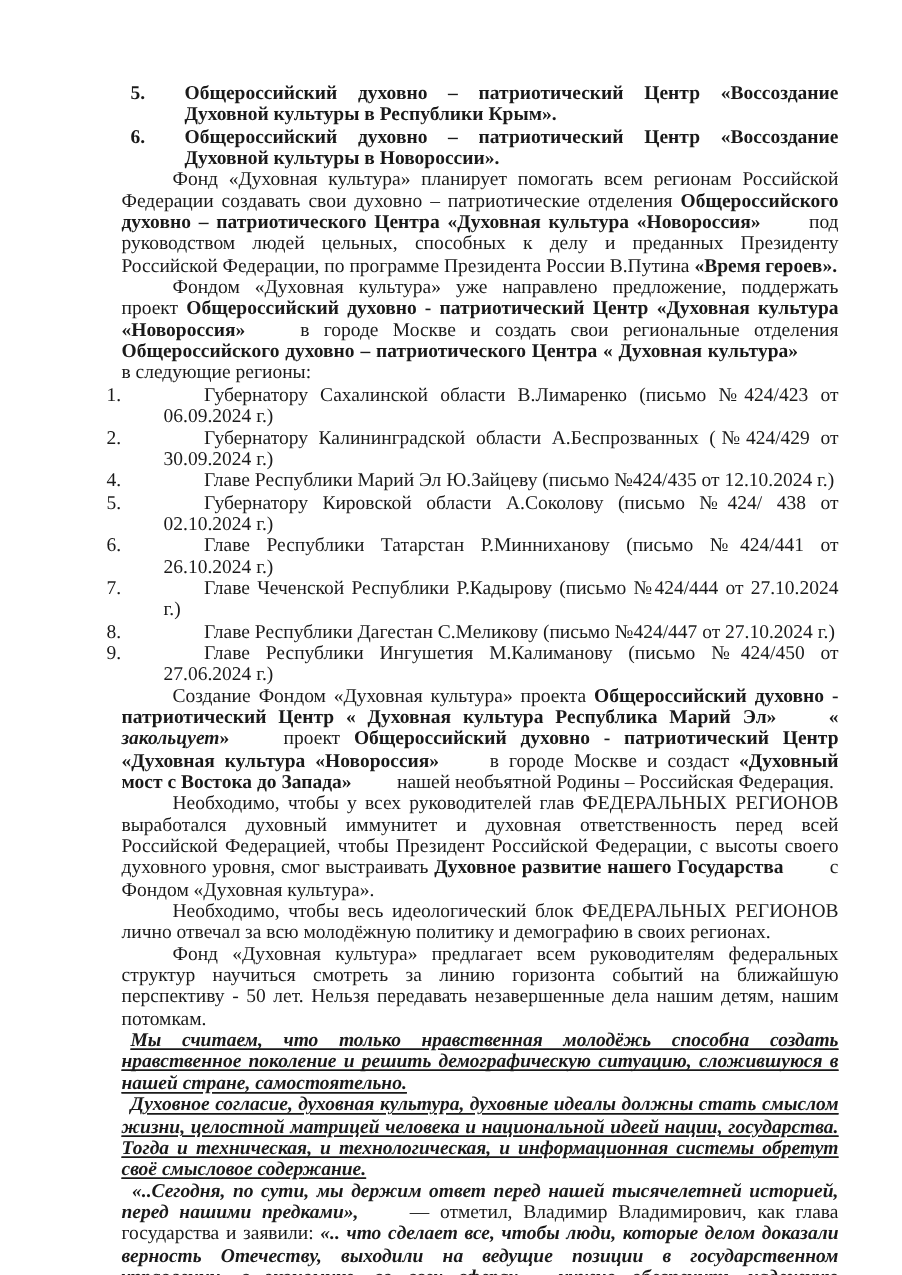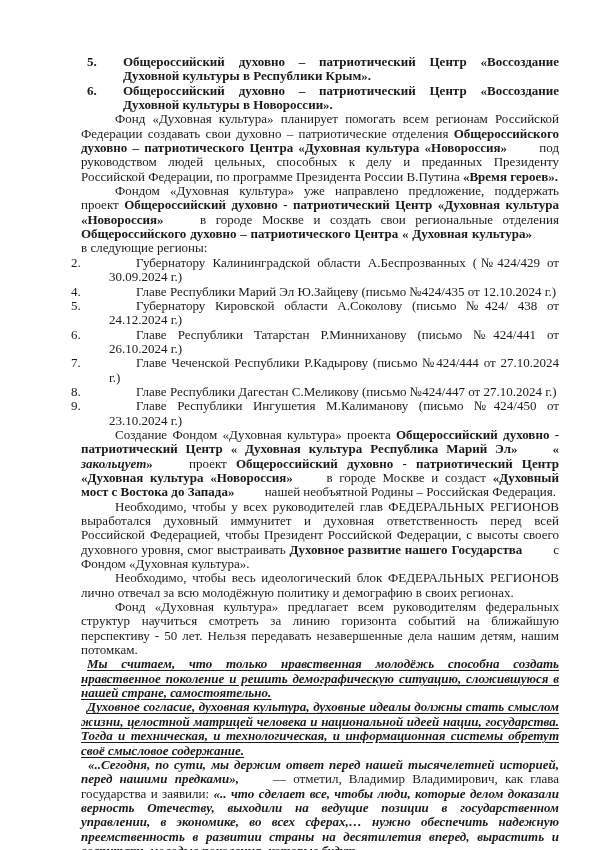--- a/index.html
+++ b/index.html
@@ -56,27 +56,28 @@
 </style>
 </head>
 <body>
 
 <div class="page">
   <div class="content" style="color: rgb(26, 26, 26);">
       <div class="para toplist"><span class="num">5.</span><span class="s-b">Общероссийский духовно – патриотический Центр «Воссоздание Духовной культуры в Республики Крым».</span></div>
       <div class="para toplist"><span class="num">6.</span><span class="s-b">Общероссийский духовно – патриотический  Центр «Воссоздание Духовной культуры в Новороссии».</span></div>
       <div class="para body"><span class="s-r">Фонд «Духовная культура» планирует помогать всем регионам Российской Федерации создавать свои духовно – патриотические отделения </span><span class="s-b">Общероссийского духовно – патриотического Центра «Духовная культура «Новороссия»</span><span class="s-r"> под руководством людей цельных, способных к делу и преданных Президенту Российской Федерации, по программе Президента России В.Путина </span><span class="s-b">«Время героев».</span></div>
       <div class="para body"><span class="s-r">Фондом «Духовная культура» уже направлено предложение, поддержать проект </span><span class="s-b">Общероссийский духовно - патриотический Центр «Духовная культура «Новороссия»</span><span class="s-r"> в городе Москве и создать свои региональные отделения </span><span class="s-b">Общероссийского духовно – патриотического Центра « Духовная культура»</span><span class="s-r"> в следующие регионы:</span></div>
+      <div class="para govlist"><span class="num">1.</span><span class="s-r">Губернатору Сахалинской области В.Лимаренко (письмо №424/423 от 06.09.2024 г.)</span></div>
       <div class="para govlist"><span class="num">2.</span><span class="s-r">Губернатору Калининградской области А.Беспрозванных (№424/429 от 30.09.2024 г.)</span></div>
       <div class="para govlist"><span class="num">4.</span><span class="s-r">Главе Республики Марий Эл Ю.Зайцеву (письмо №424/435 от 12.10.2024 г.)</span></div>
-      <div class="para govlist"><span class="num">5.</span><span class="s-r">Губернатору Кировской области А.Соколову (письмо №424/ 438 от 24.12.2024 г.)</span></div>
+      <div class="para govlist"><span class="num">5.</span><span class="s-r">Губернатору Кировской области А.Соколову (письмо №424/ 438 от 02.10.2024 г.)</span></div>
       <div class="para govlist"><span class="num">6.</span><span class="s-r">Главе Республики Татарстан Р.Минниханову (письмо №424/441 от 26.10.2024 г.)</span></div>
       <div class="para govlist"><span class="num">7.</span><span class="s-r">Главе Чеченской Республики Р.Кадырову (письмо №424/444 от 27.10.2024 г.)</span></div>
       <div class="para govlist"><span class="num">8.</span><span class="s-r">Главе Республики Дагестан С.Меликову (письмо №424/447 от 27.10.2024 г.)</span></div>
-      <div class="para govlist"><span class="num">9.</span><span class="s-r">Главе Республики Ингушетия М.Калиманову (письмо №424/450 от 23.10.2024 г.)</span></div>
+      <div class="para govlist"><span class="num">9.</span><span class="s-r">Главе Республики Ингушетия М.Калиманову (письмо №424/450 от 27.06.2024 г.)</span></div>
       <div class="para body"><span class="s-r">Создание Фондом «Духовная культура» проекта </span><span class="s-b">Общероссийский духовно - патриотический Центр « Духовная культура Республика Марий Эл»</span><span class="s-r"> </span><span class="s-b">« </span><span class="s-bi">закольцует</span><span class="s-b">»</span><span class="s-r"> проект </span><span class="s-b">Общероссийский духовно - патриотический Центр «Духовная культура «Новороссия»</span><span class="s-r"> в городе Москве и создаст </span><span class="s-b">«Духовный мост с Востока до Запада»</span><span class="s-r"> нашей необъятной Родины – Российская Федерация.</span></div>
       <div class="para body"><span class="s-r">Необходимо, чтобы у всех руководителей глав ФЕДЕРАЛЬНЫХ РЕГИОНОВ выработался духовный иммунитет и духовная ответственность перед всей Российской Федерацией, чтобы Президент Российской Федерации, с высоты своего духовного уровня, смог выстраивать </span><span class="s-b">Духовное развитие нашего Государства</span><span class="s-r"> с Фондом «Духовная культура».</span></div>
       <div class="para body"><span class="s-r">Необходимо, чтобы весь идеологический блок ФЕДЕРАЛЬНЫХ РЕГИОНОВ лично отвечал за всю молодёжную политику и демографию в своих регионах.</span></div>
       <div class="para body"><span class="s-r">Фонд «Духовная культура» предлагает всем руководителям федеральных структур научиться смотреть за линию горизонта событий на ближайшую перспективу - 50 лет. Нельзя передавать незавершенные дела нашим детям, нашим потомкам.</span></div>
       <div class="para biu-para"><span class="s-biu">Мы считаем, что только нравственная молодёжь способна создать нравственное поколение и решить демографическую ситуацию, сложившуюся в нашей стране, самостоятельно.</span></div>
       <div class="para biu-para"><span class="s-biu">Духовное согласие, духовная культура, духовные идеалы должны стать смыслом жизни, целостной матрицей человека и национальной идеей нации, государства. Тогда и техническая, и технологическая, и информационная системы обретут своё смысловое содержание.</span></div>
       <div class="para body"><span class="s-bi">«..Сегодня, по сути, мы держим ответ перед нашей тысячелетней историей, перед нашими предками», </span><span class="s-r">— отметил, Владимир Владимирович, как глава государства и заявили: </span><span class="s-bi">«.. что сделает все, чтобы люди, которые делом доказали верность Отечеству, выходили на ведущие позиции в государственном управлении, в экономике, во всех сферах,… нужно обеспечить надежную преемственность в развитии страны на десятилетия вперед, вырастить и </span><span class="s-biu">воспитать молодые поколения,</span><span class="s-bi"> которые будут</span></div>
     </div>
 </div>
 

